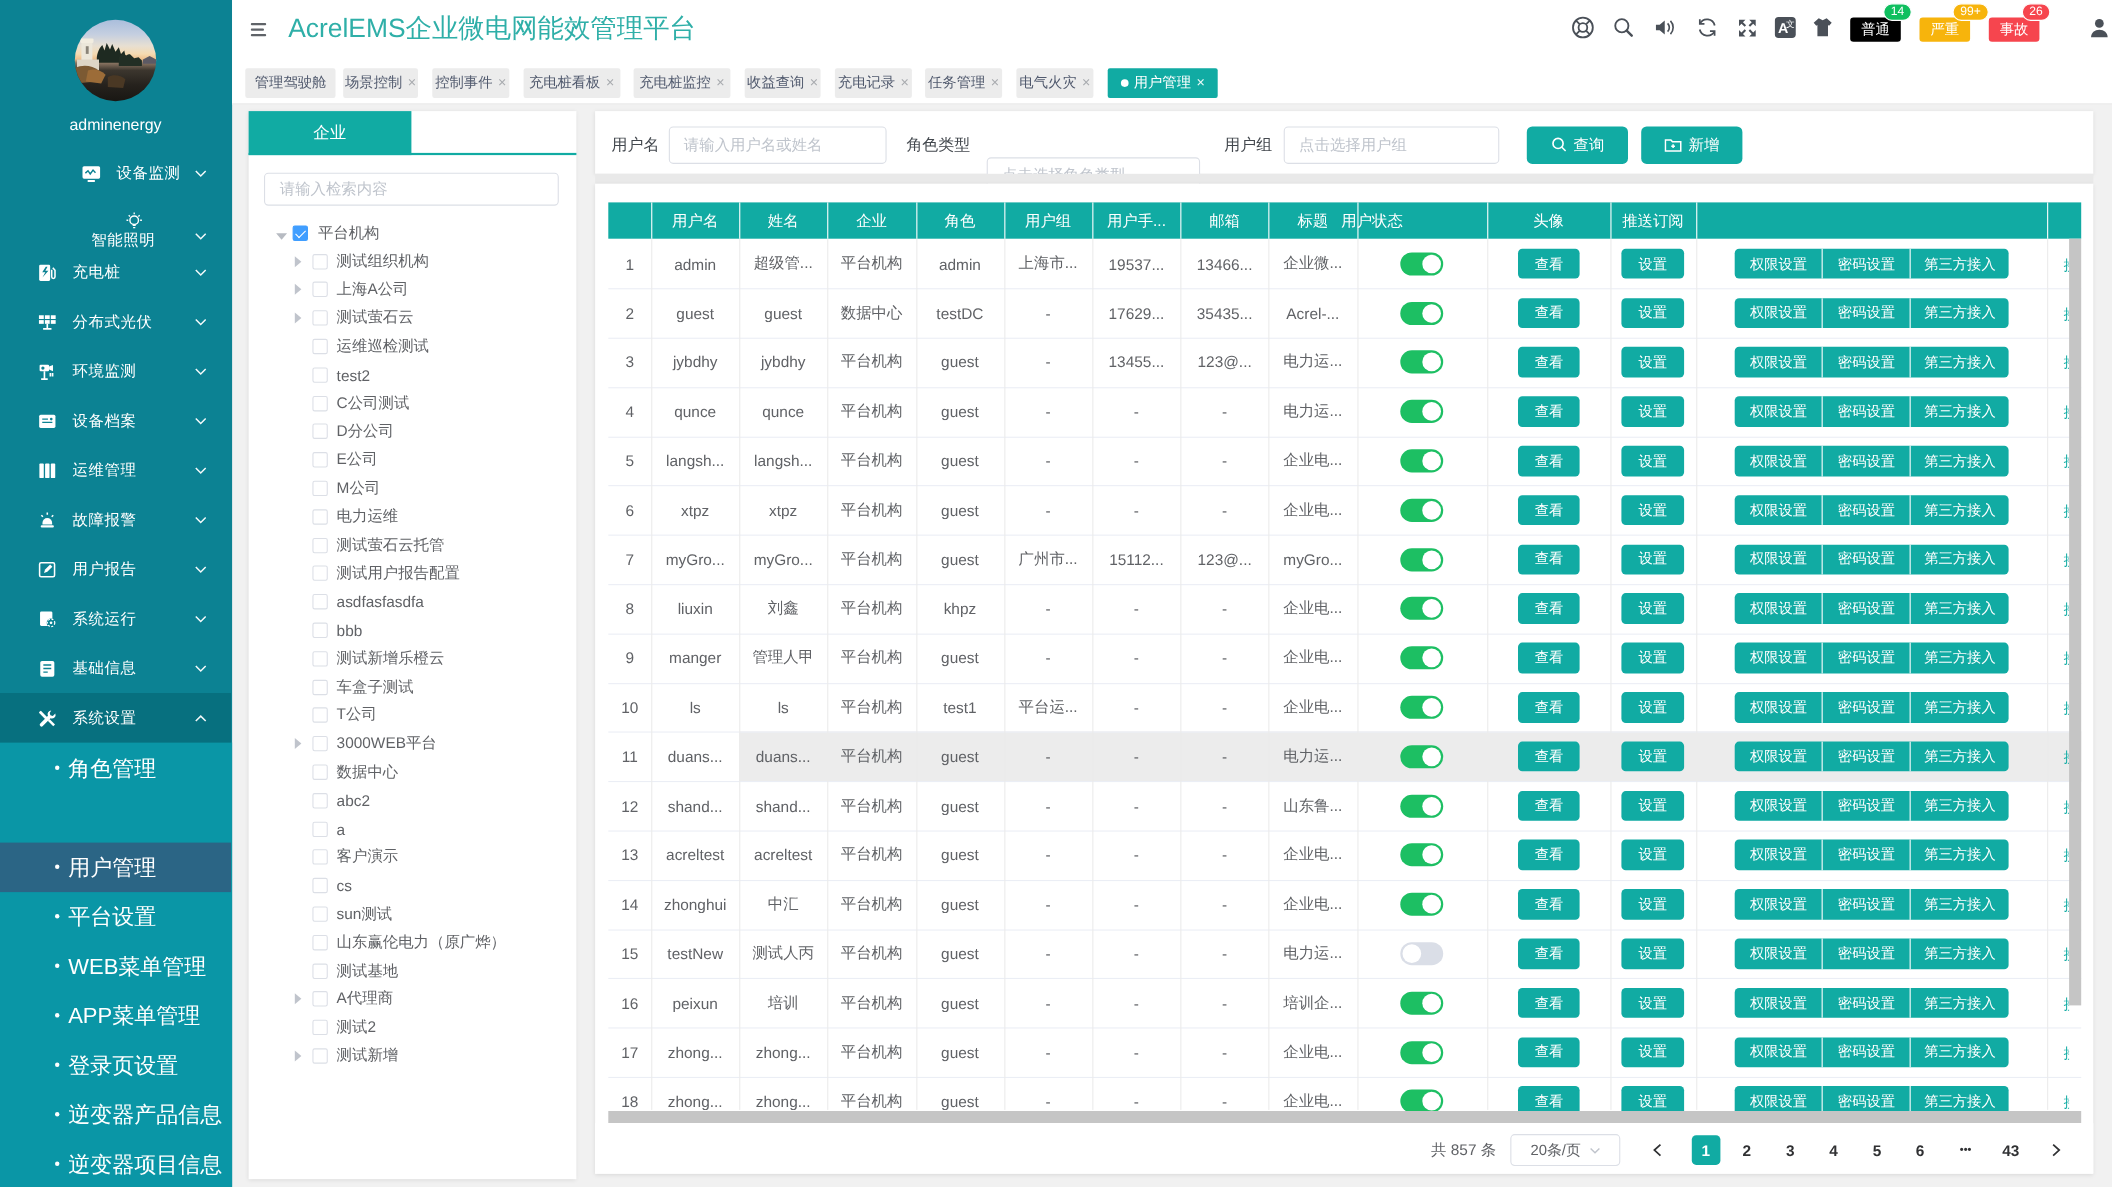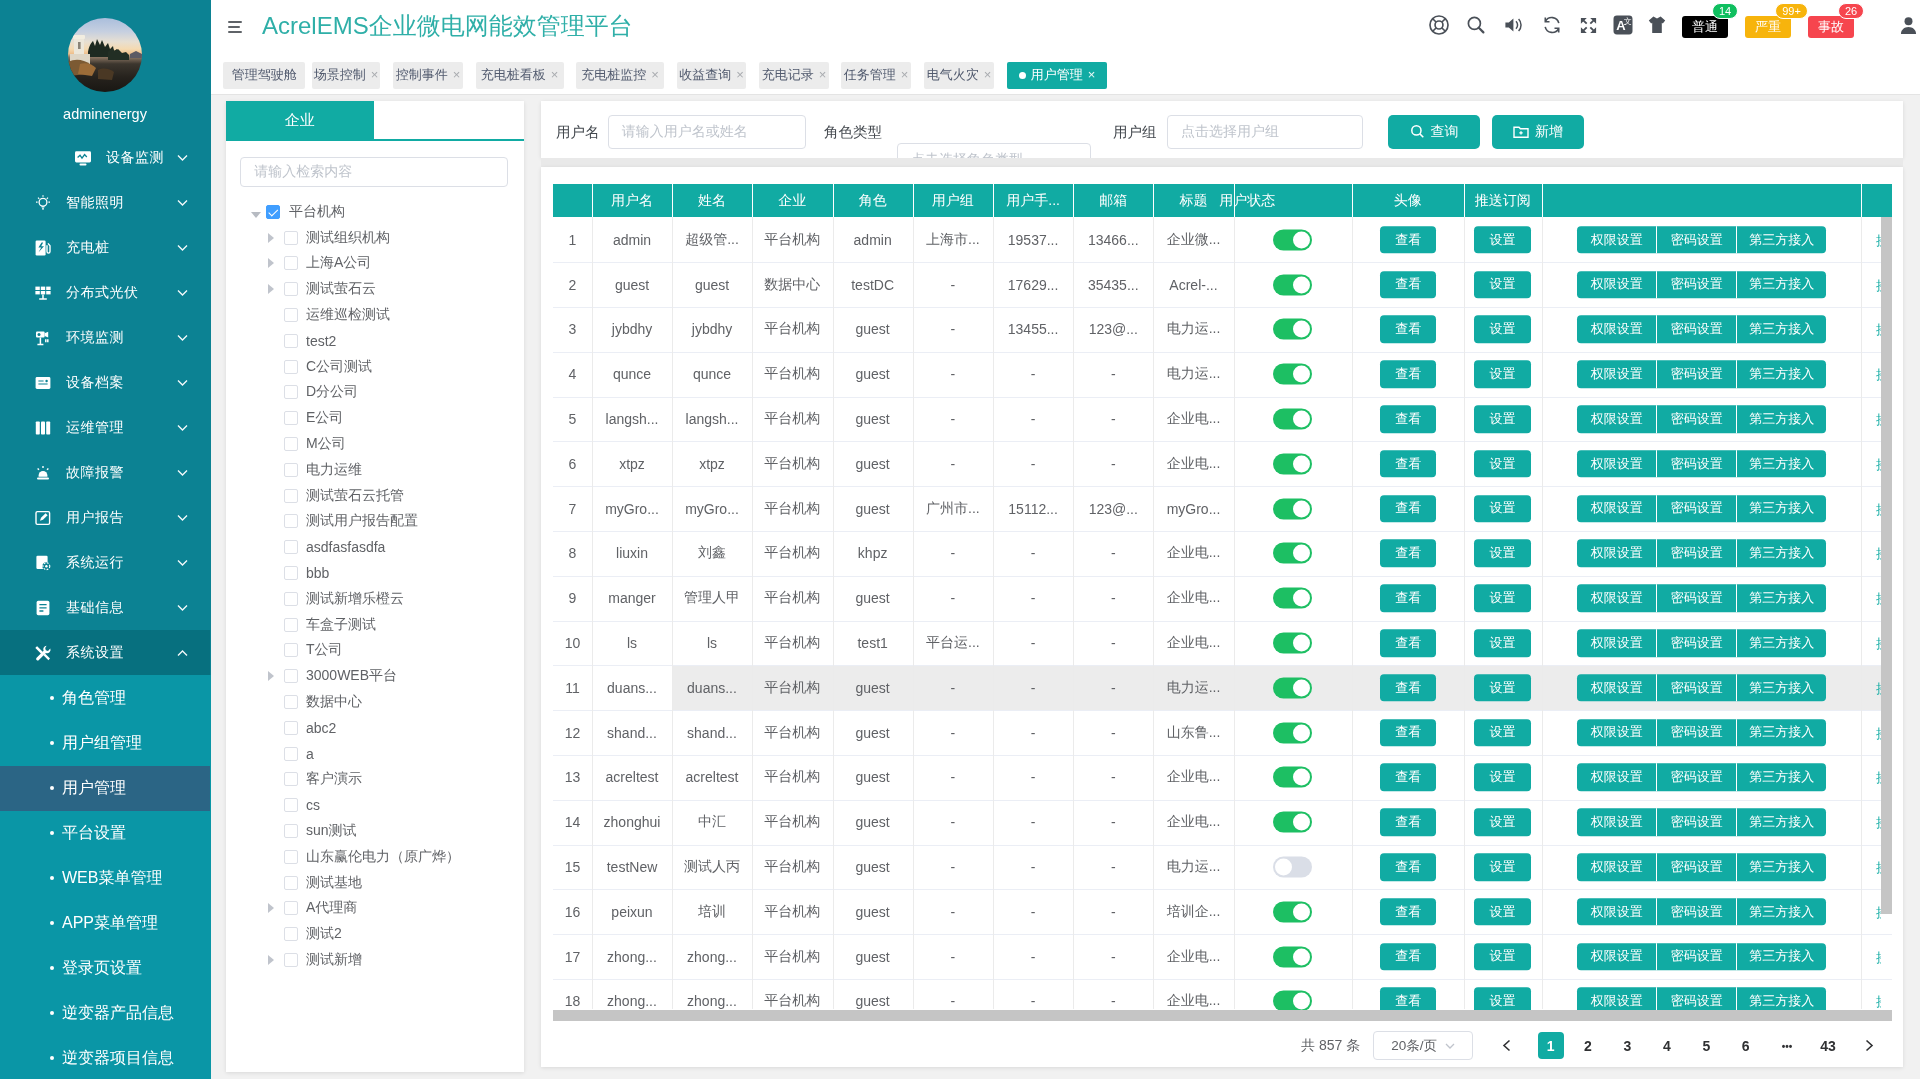--- a/index.html
+++ b/index.html
@@ -11,21 +11,21 @@
 .sw{position:absolute;width:38.5px;height:21px;border-radius:10.5px;background:#1dbf63;transform:translateY(-50%);}
 .sw::after{content:"";position:absolute;right:2px;top:2px;width:17px;height:17px;border-radius:50%;background:#fff;}
 .sw.off{background:#dadee7;}
 .sw.off::after{left:2px;right:auto;}
 .vline{position:absolute;width:1px;background:#ebebeb;}
 .rowline{position:absolute;height:1px;background:#ebeef5;}
 .menu-row{position:absolute;left:0;width:210px;height:45px;display:flex;align-items:center;color:#fff;}
 .menu-row .mi{margin-left:34px;width:18px;height:18px;flex:none;}
 .menu-row .mt{margin-left:14px;font-size:14px;letter-spacing:.5px;}
 .menu-row .chev{position:absolute;right:22px;top:50%;transform:translateY(-50%);}
-.sub-row{position:absolute;left:0;width:210px;height:45px;display:flex;align-items:center;color:#fff;font-size:16px;}
+.sub-row{position:absolute;left:0;width:210px;height:45px;display:flex;align-items:center;color:#fff;font-size:20px;}
 .sub-row .dot{width:4px;height:4px;border-radius:50%;background:#fff;margin-left:50px;margin-right:8px;flex:none;}
 .tab{position:absolute;top:61.5px;height:27px;background:#ececec;border-radius:2px;display:flex;align-items:center;justify-content:center;font-size:13px;color:#515a6e;gap:5px;}
 .tab .x{color:#a8abaf;font-size:13px;margin-top:-1px;}
 .tab.act{background:#11aba3;color:#fff;}
 .tab.act .x{color:#eafaf8;}
 .tab.act .dot{width:7px;height:7px;border-radius:50%;background:#fff;}
 .card{position:absolute;background:#fff;box-shadow:0 1px 4px rgba(0,0,0,.10);}
 .inp{position:absolute;border:1px solid #dcdfe6;border-radius:4px;background:#fff;display:flex;align-items:center;color:#bfc4cc;font-size:14px;padding-left:13px;}
 .lab{position:absolute;transform:translateY(-50%);font-size:14.5px;color:#43484e;white-space:nowrap;}
 .cb{position:absolute;width:14px;height:14px;border:1px solid #dcdfe6;border-radius:2px;background:#fff;transform:translateY(-50%);}
@@ -60,21 +60,21 @@
       <svg class="mi" viewBox="0 0 18 18">
         <rect x="1" y="2.2" width="16" height="11.2" rx="1.4" fill="#fff"></rect>
         <path d="M3.6 8.4l2.4-2.2 2 3 2.6-3.6 2.2 2.4" stroke="#0c8293" stroke-width="1.3" fill="none"></path>
         <rect x="5.5" y="14.6" width="7" height="1.8" rx="0.9" fill="#fff"></rect>
       </svg>
       <span class="mt">设备监测</span>
       <svg class="chev" width="11" height="7" viewBox="0 0 11 7">
         <path d="M1 1l4.5 4.5L10 1" stroke="rgba(255,255,255,.95)" stroke-width="1.4" fill="none"></path>
       </svg>
     </div>
-<div class="menu-row" style="top:180px;">
+<div class="menu-row" style="top:192px;flex-direction:column;">
       <svg class="mi" viewBox="0 0 18 18">
         <circle cx="9" cy="8.2" r="3.9" fill="none" stroke="#fff" stroke-width="1.3"></circle>
         <path d="M7.6 12.8h2.8M8 14.9h2" stroke="#fff" stroke-width="1.3"></path>
         <path d="M9 1.2v1.6M4 3.6l1.2 1.2M14 3.6l-1.2 1.2M2 8.2h1.6M14.4 8.2H16" stroke="#fff" stroke-width="1.2"></path>
       </svg>
       <span class="mt">智能照明</span>
       <svg class="chev" width="11" height="7" viewBox="0 0 11 7">
         <path d="M1 1l4.5 4.5L10 1" stroke="rgba(255,255,255,.95)" stroke-width="1.4" fill="none"></path>
       </svg>
     </div>
@@ -186,21 +186,20 @@
         <path d="M3.2 2.2l6 6-1.8 1.8-6-6a3 3 0 011.8-1.8z" fill="#fff"></path>
         <path d="M12.6 1.8a3.4 3.4 0 00-3 4.9l-7 7a1.6 1.6 0 002.3 2.3l7-7a3.4 3.4 0 004.4-4.4l-2.3 2.3-2.2-.6-.6-2.2z" fill="#fff"></path>
         <path d="M10.2 10.4l5 5" stroke="#fff" stroke-width="2.2"></path>
       </svg>
       <span class="mt">系统设置</span>
       <svg class="chev" width="11" height="7" viewBox="0 0 11 7">
         <path d="M1 6l4.5-4.5L10 6" stroke="rgba(255,255,255,.95)" stroke-width="1.4" fill="none"></path>
       </svg>
     </div>
 <div class="sub-row" style="top:675.5px;"><span class="dot"></span>角色管理</div>
-<div class="sub-row" style="top:720.5px;"><span class="dot"></span>用户组管理</div>
 <div class="sub-row" style="top:765.5px;background:#2b6585;"><span class="dot"></span>用户管理</div>
 <div class="sub-row" style="top:810.5px;"><span class="dot"></span>平台设置</div>
 <div class="sub-row" style="top:855.5px;"><span class="dot"></span>WEB菜单管理</div>
 <div class="sub-row" style="top:900.5px;"><span class="dot"></span>APP菜单管理</div>
 <div class="sub-row" style="top:945.5px;"><span class="dot"></span>登录页设置</div>
 <div class="sub-row" style="top:990.5px;"><span class="dot"></span>逆变器产品信息</div>
 <div class="sub-row" style="top:1035.5px;"><span class="dot"></span>逆变器项目信息</div>
 <div class="abs" style="left:210.5px;top:0;width:1709.5px;height:50px;background:#fff;"></div>
 <div class="abs" style="left:228px;top:21.0px;width:14px;height:2.2px;background:#5f6368;border-radius:1px;"></div>
 <div class="abs" style="left:228px;top:26.0px;width:11.5px;height:2.2px;background:#5f6368;border-radius:1px;"></div>

